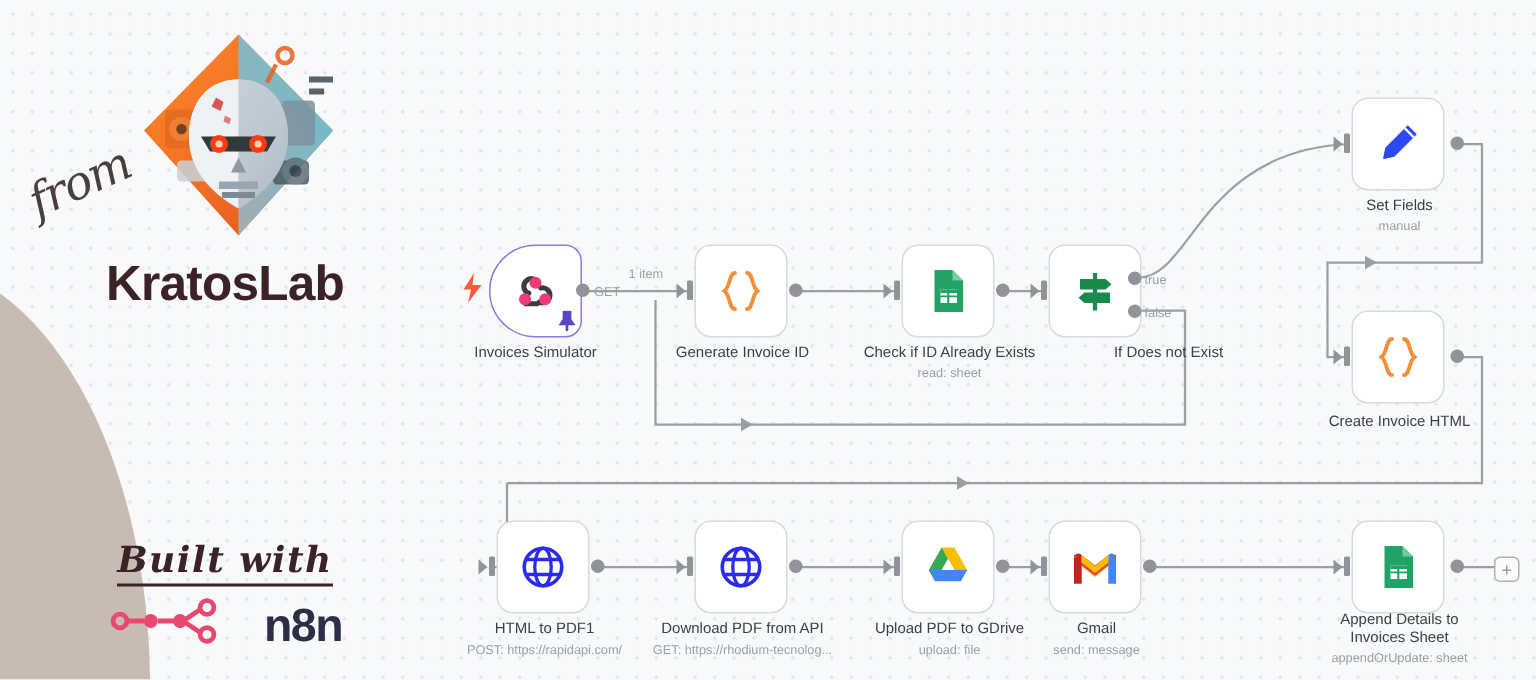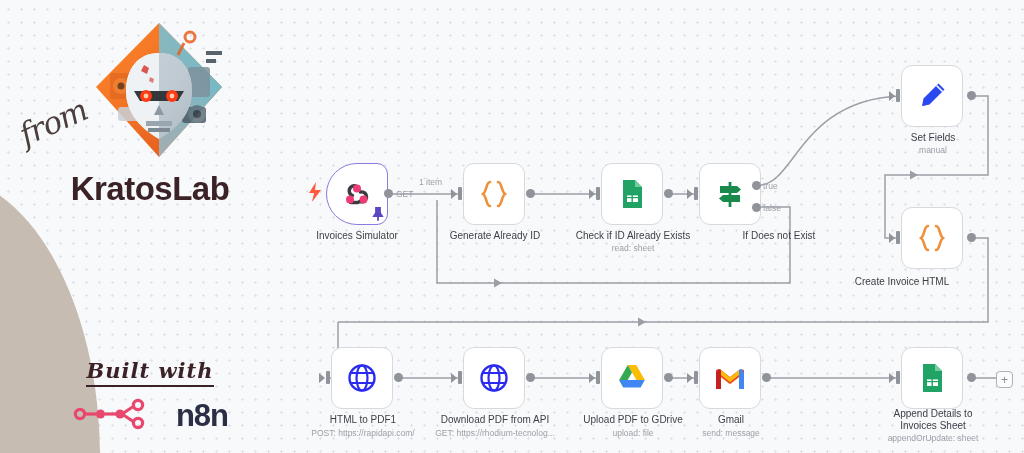--- a/index.html
+++ b/index.html
@@ -41,21 +41,21 @@
   .brand-name{
     position:absolute;left:0;top:170px;width:300px;text-align:center;
     font-size:33px;font-weight:bold;color:#3b2226;letter-spacing:-0.5px;
     z-index:4;
   }
   .built-with{
     position:absolute;left:0;top:358px;width:300px;text-align:center;z-index:4;
   }
   .built-with span{
     font-family:"DejaVu Serif", serif;
-    font-style:italic;font-weight:bold;font-size:21px;color:#3b2226;
+    font-style:italic;font-weight:bold;font-size:24px;color:#3b2226;
     border-bottom:2px solid #3b2226;padding-bottom:2px;letter-spacing:1px;
   }
   .n8n-row{
     position:absolute;left:0;top:398px;width:300px;
     display:flex;align-items:center;justify-content:center;gap:26px;z-index:4;
   }
   .n8n-text{font-size:31px;font-weight:bold;color:#2b2f45;letter-spacing:-1px;}
 
   
   .node{
@@ -260,21 +260,21 @@
 
   <div class="in-arrow" style="left:451px;top:189px;"></div>
   <div class="in-port" style="left:458px;top:187px;"></div>
   <div class="node" style="left:463px;top:163px;">
     <svg width="34" height="34" viewBox="0 0 34 34">
       <path d="M13 5 C9 5 10 14 6 17 C10 20 9 29 13 29" fill="none" stroke="#f0903a" stroke-width="2.6" stroke-linecap="round"></path>
       <path d="M21 5 C25 5 24 14 28 17 C24 20 25 29 21 29" fill="none" stroke="#f0903a" stroke-width="2.6" stroke-linecap="round"></path>
     </svg>
   </div>
   <div class="port" style="left:526px;top:189px;"></div>
-  <div class="node-label" style="left:424px;top:230px;width:142px;">Generate Already ID</div>
+  <div class="node-label" style="left:424px;top:230px;width:142px;">Generate Invoice ID</div>
 
   <div class="in-arrow" style="left:589px;top:189px;"></div>
   <div class="in-port" style="left:596px;top:187px;"></div>
   <div class="node" style="left:601px;top:163px;">
     <svg width="32" height="32" viewBox="0 0 32 32">
       <path d="M7 2 h12 l7 7 v21 h-19 z" fill="#21a366"></path>
       <path d="M19 2 l7 7 h-7 z" fill="#71cd9b"></path>
       <rect x="11" y="15" width="11" height="9" fill="#ffffff"></rect>
       <rect x="11" y="15" width="11" height="2.4" fill="#21a366"></rect>
       <rect x="15.5" y="15" width="1.4" height="9" fill="#21a366"></rect>
@@ -315,21 +315,21 @@
 
   <div class="in-arrow" style="left:889px;top:233px;"></div>
   <div class="in-port" style="left:896px;top:231px;"></div>
   <div class="node" style="left:901px;top:207px;">
     <svg width="34" height="34" viewBox="0 0 34 34">
       <path d="M13 5 C9 5 10 14 6 17 C10 20 9 29 13 29" fill="none" stroke="#f0903a" stroke-width="2.6" stroke-linecap="round"></path>
       <path d="M21 5 C25 5 24 14 28 17 C24 20 25 29 21 29" fill="none" stroke="#f0903a" stroke-width="2.6" stroke-linecap="round"></path>
     </svg>
   </div>
   <div class="port" style="left:967px;top:233px;"></div>
-  <div class="node-label" style="left:831px;top:276px;width:142px;">Create Invoice HTML</div>
+  <div class="node-label" style="left:862px;top:276px;width:142px;">Create Invoice HTML</div>
 
   <div class="in-arrow" style="left:319px;top:373px;"></div>
   <div class="in-port" style="left:326px;top:371px;"></div>
   <div class="node" style="left:331px;top:347px;">
     <svg width="32" height="32" viewBox="0 0 32 32">
       <circle cx="16" cy="16" r="12.5" fill="none" stroke="#2b2bf0" stroke-width="2.4"></circle>
       <ellipse cx="16" cy="16" rx="5.5" ry="12.5" fill="none" stroke="#2b2bf0" stroke-width="2.2"></ellipse>
       <path d="M4 11 H28 M4 21 H28" stroke="#2b2bf0" stroke-width="2.2"></path>
     </svg>
   </div>

